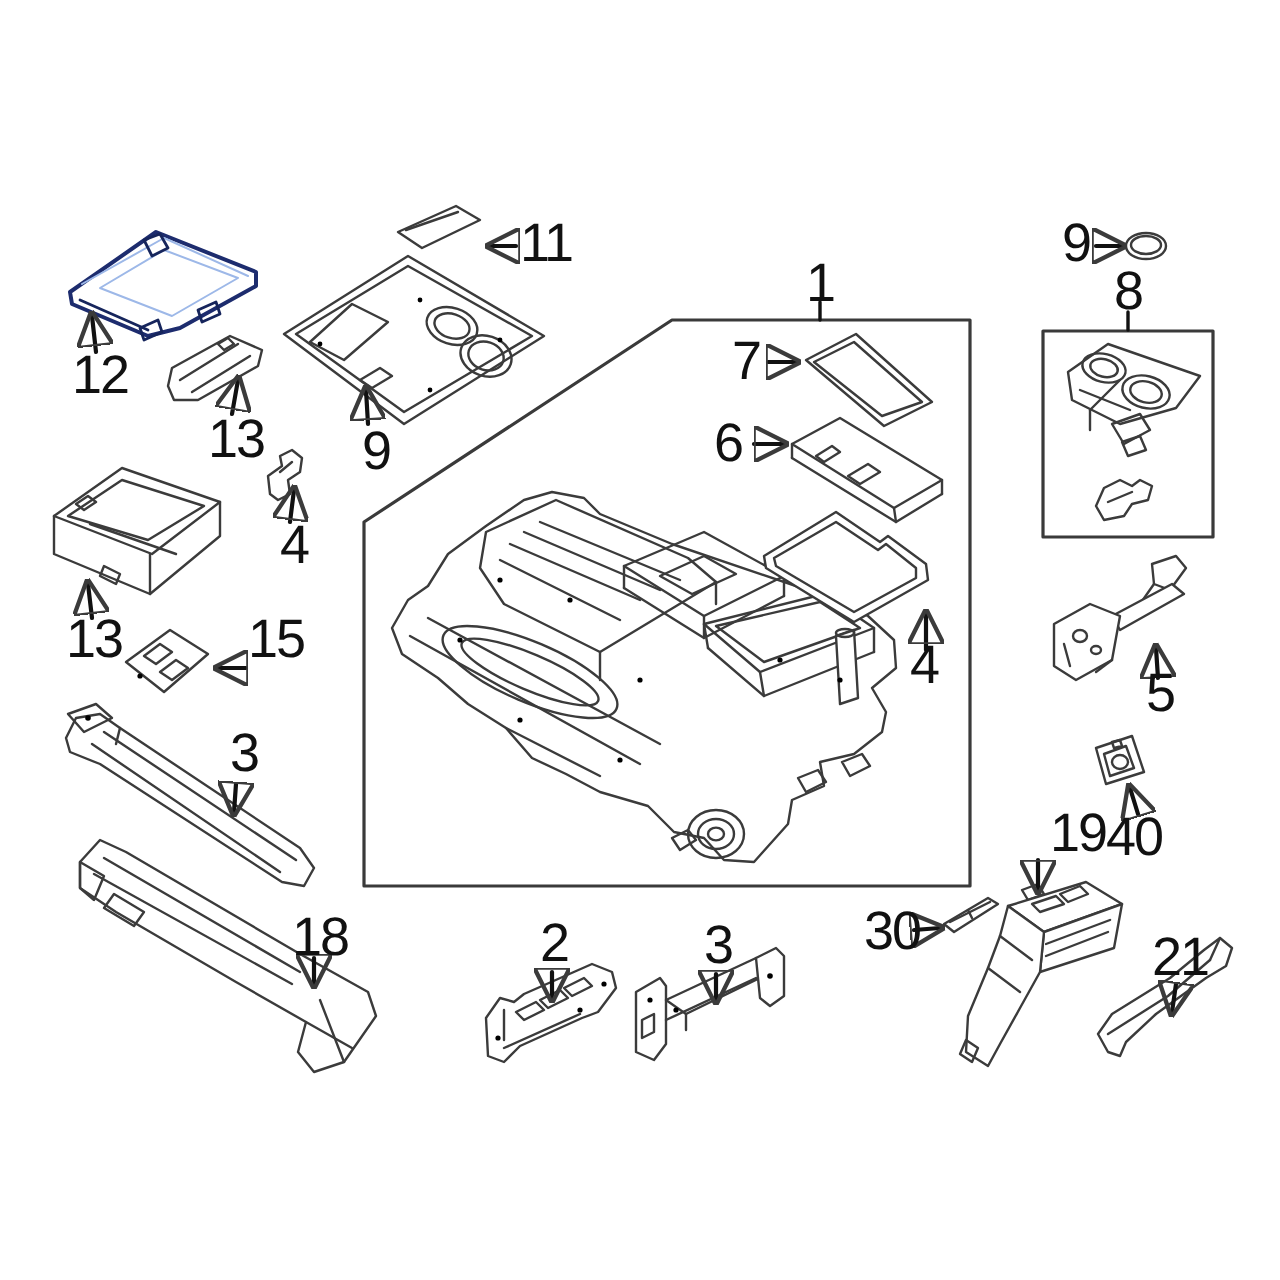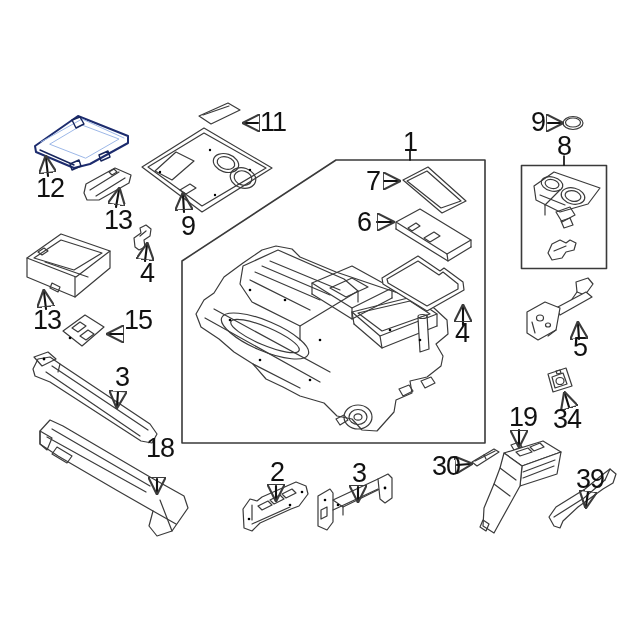--- a/index.html
+++ b/index.html
@@ -303,18 +303,18 @@
   <div class="callout" style="left:564px;top:146px">8</div>
   <div class="callout" style="left:538px;top:122px">9</div>
   <div class="callout" style="left:188px;top:226px">9</div>
   <div class="callout" style="left:273px;top:122px">11</div>
   <div class="callout" style="left:50px;top:188px">12</div>
   <div class="callout" style="left:47px;top:320px">13</div>
   <div class="callout" style="left:118px;top:220px">13</div>
   <div class="callout" style="left:138px;top:320px">15</div>
   <div class="callout" style="left:147px;top:273px">4</div>
   <div class="callout" style="left:122px;top:377px">3</div>
-  <div class="callout" style="left:160px;top:448px">18</div>
-  <div class="callout" style="left:523px;top:417px">19</div>
+  <div class="callout" style="left:160px;top:469px">18</div>
+  <div class="callout" style="left:539px;top:417px">19</div>
   <div class="callout" style="left:446px;top:466px">30</div>
-  <div class="callout" style="left:590px;top:479px">39</div>
-  <div class="callout" style="left:567px;top:419px">34</div>
+  <div class="callout" style="left:590px;top:479px">21</div>
+  <div class="callout" style="left:567px;top:419px">40</div>
 </div>
 
 </body></html>

